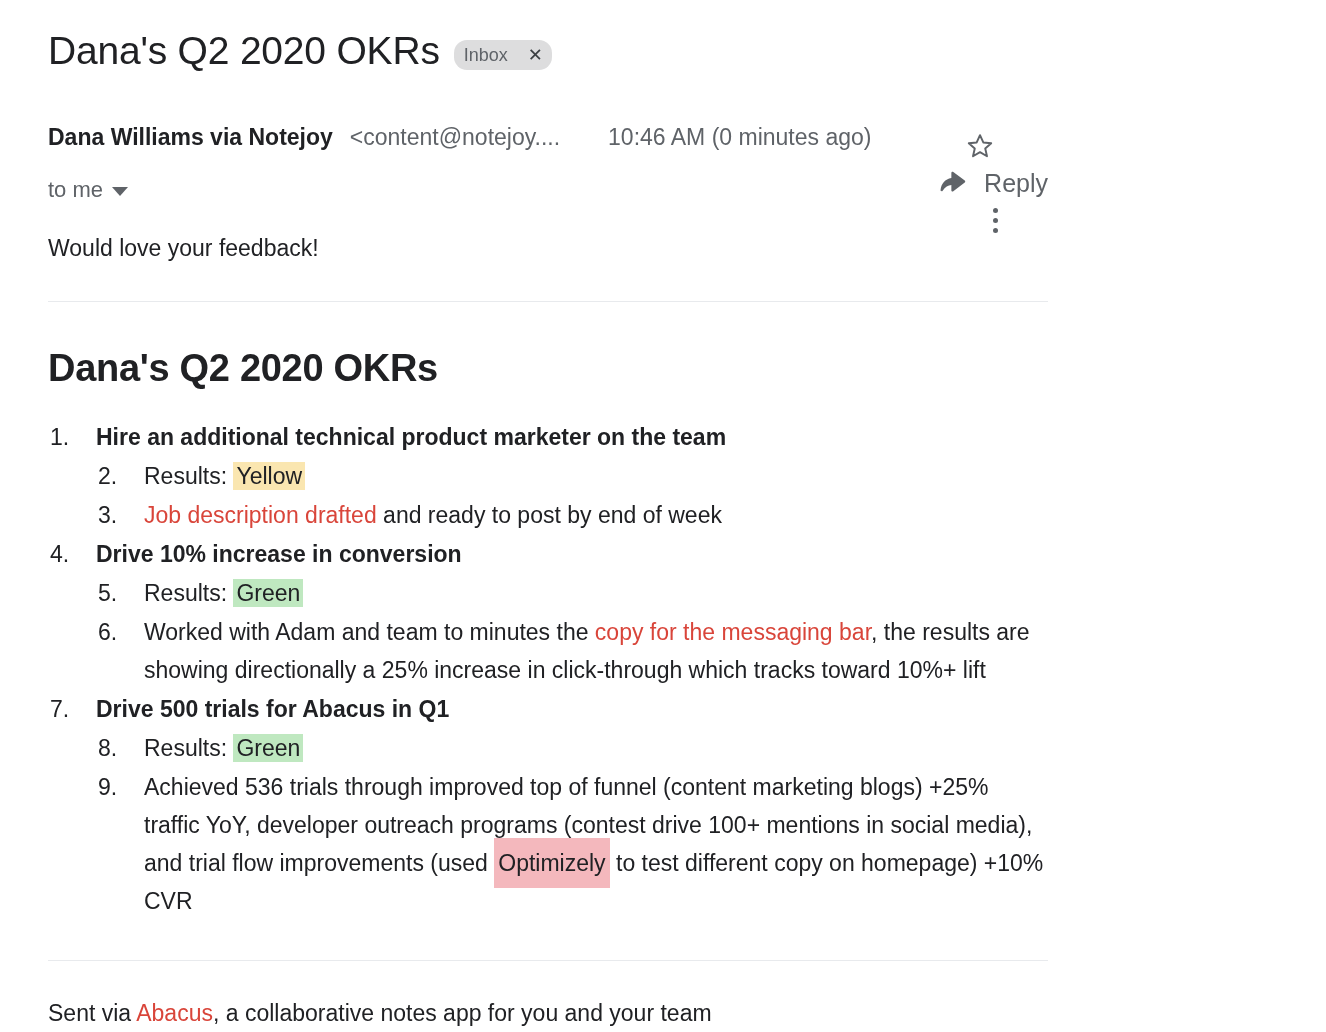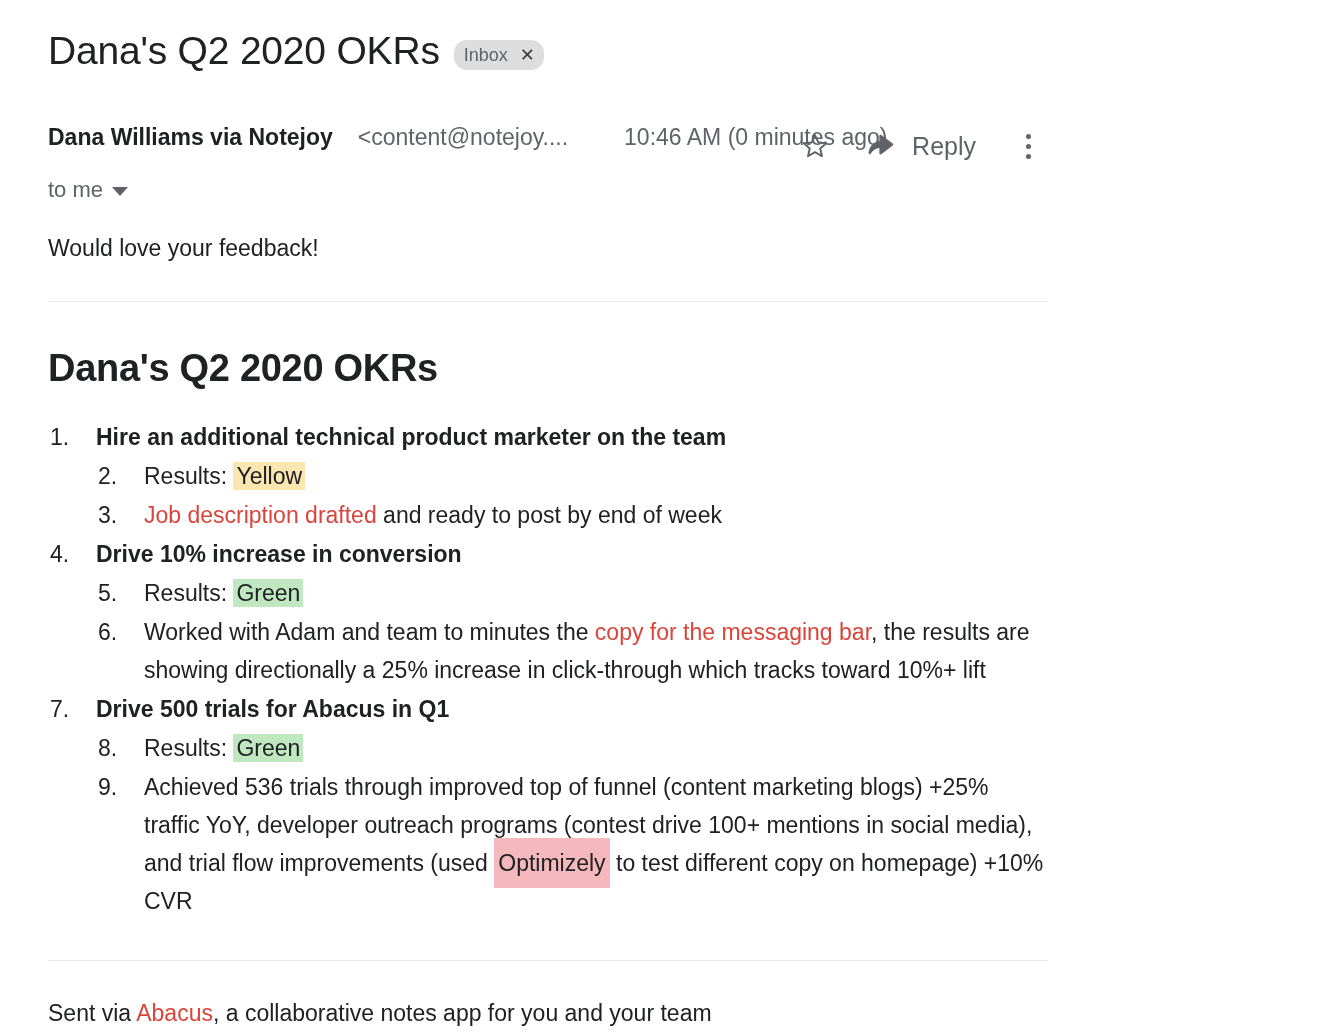--- a/index.html
+++ b/index.html
@@ -37,21 +37,21 @@
     font-size: 39px;
     line-height: 48px;
     font-weight: 400;
     color: #202124;
     letter-spacing: -0.2px;
     white-space: nowrap;
   }
   .label-chip {
     display: inline-flex;
     align-items: center;
-    gap: 12px;
+    gap: 20px;
     background: #ddddde;
     border-radius: 13px;
     padding: 4px 9px 5px 10px;
     height: 30px;
     margin-top: 8px;
   }
   .label-chip-text {
     font-size: 18px;
     line-height: 20px;
     color: #5f6368;
@@ -66,21 +66,21 @@
 
   
   .msg-header {
     position: relative;
     margin-top: 46px;
     height: 82px;
   }
   .sender-line {
     display: flex;
     align-items: baseline;
-    gap: 16px;
+    gap: 8px;
     height: 34px;
   }
   .sender-name {
     font-size: 23px;
     line-height: 30px;
     font-weight: 700;
     color: #202124;
     white-space: nowrap;
   }
   .sender-email {
@@ -120,20 +120,21 @@
   }
 
   
   .header-actions {
     position: absolute;
     right: 0;
     top: 2px;
     display: flex;
     align-items: center;
     gap: 0;
+    flex-direction: column;
   }
   .icon-btn {
     display: inline-flex;
     align-items: center;
     justify-content: center;
     cursor: pointer;
   }
   .star-btn { width: 48px; height: 44px; }
   .reply-group {
     display: inline-flex;

